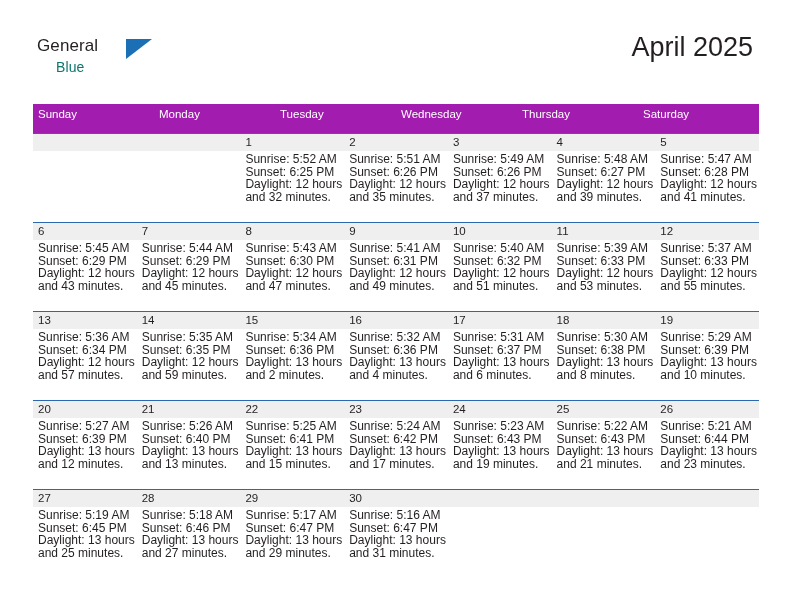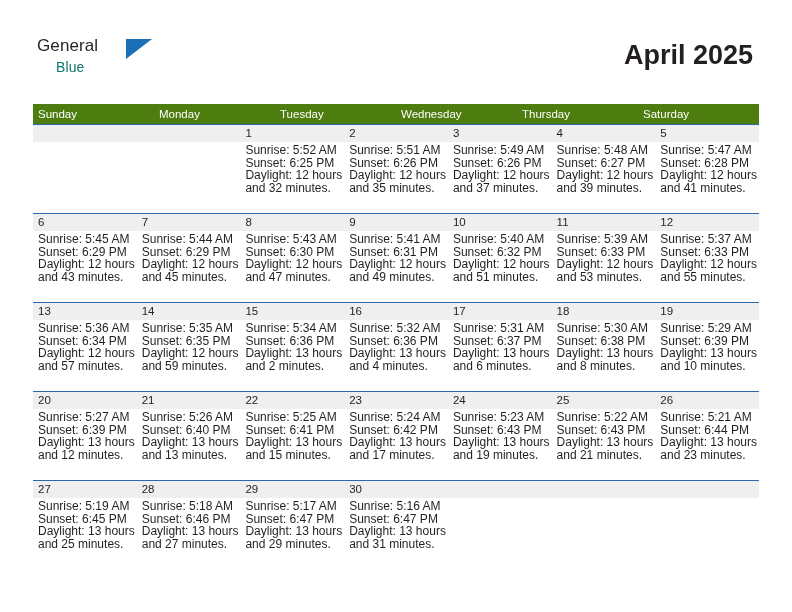--- a/index.html
+++ b/index.html
@@ -68,47 +68,46 @@
   }
 
   .title-block {
     position: absolute;
     right: 39px;
     top: 30px;
     text-align: right;
   }
   .cal-title {
     font-size: 27px;
-    font-weight: bold;
+    font-weight: normal;
     color: #231f20;
     line-height: 34px;
     white-space: nowrap;
-    margin-top: 8px;
   }
   .cal-subtitle {
     margin-top: 6px;
     font-size: 14.5px;
     color: #231f20;
     line-height: 18px;
     white-space: nowrap;
   }
 
   
   .calendar {
     position: absolute;
     left: 33px;
     top: 104px;
     width: 726px;
   }
 
   .weekday-header {
     display: flex;
     width: 100%;
-    background: #4d7c0f;
-    height: 20px;
+    background: #a21caf;
+    height: 29px;
   }
   .weekday-cell {
     flex: 1 1 0;
     min-width: 0;
     color: #ffffff;
     font-size: 11.5px;
     line-height: 21px;
     padding-left: 5px;
     box-sizing: border-box;
     white-space: nowrap;

